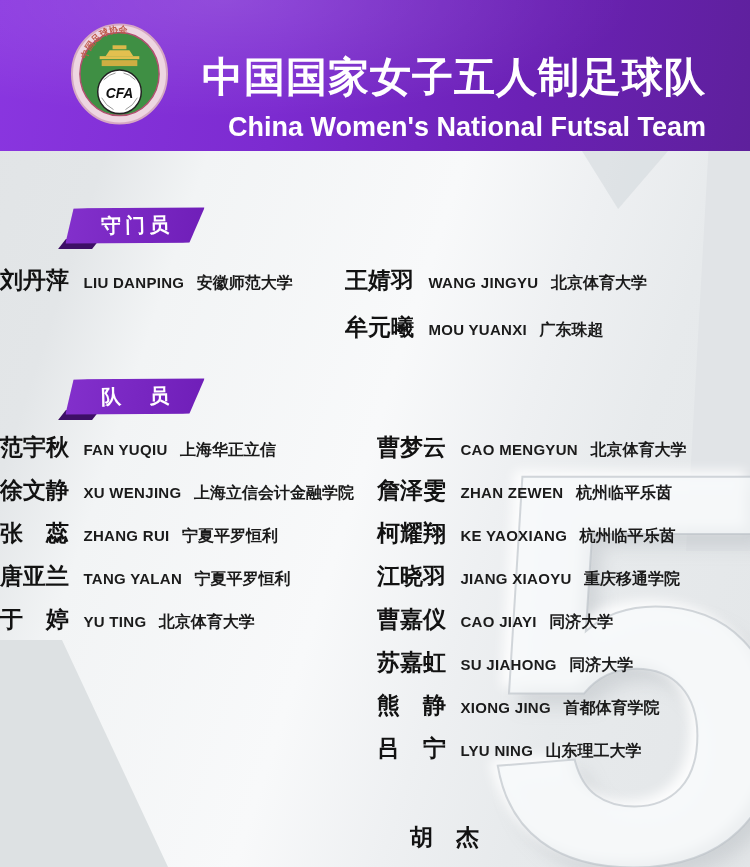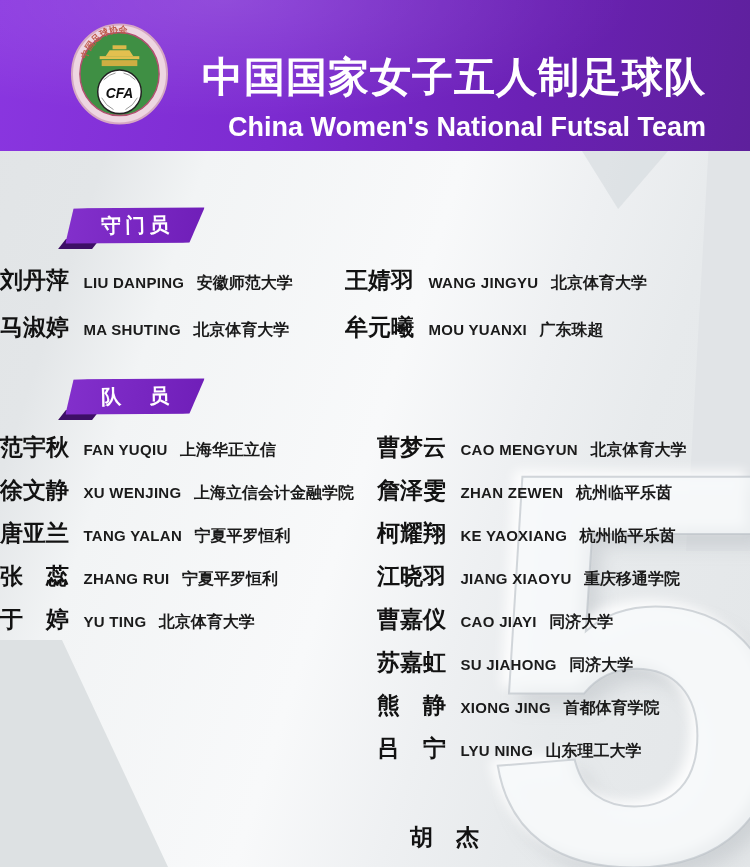--- a/index.html
+++ b/index.html
@@ -129,25 +129,20 @@
       </div>
     </div>
 
     <div class="cols gk-grid">
       <div>
         <div class="row">
           <span class="cn">刘丹萍</span>
           <span class="py">LIU DANPING</span>
           <span class="club">安徽师范大学</span>
         </div>
-        <div class="row">
-          <span class="cn">马淑婷</span>
-          <span class="py">MA SHUTING</span>
-          <span class="club">北京体育大学</span>
-        </div>
       </div>
       <div>
         <div class="row">
           <span class="cn">王婧羽</span>
           <span class="py">WANG JINGYU</span>
           <span class="club">北京体育大学</span>
         </div>
         <div class="row">
           <span class="cn">牟元曦</span>
           <span class="py">MOU YUANXI</span>
@@ -168,27 +163,27 @@
           <span class="cn">范宇秋</span>
           <span class="py">FAN YUQIU</span>
           <span class="club">上海华正立信</span>
         </div>
         <div class="row">
           <span class="cn">徐文静</span>
           <span class="py">XU WENJING</span>
           <span class="club">上海立信会计金融学院</span>
         </div>
         <div class="row">
+          <span class="cn">张　蕊</span>
+          <span class="py">ZHANG RUI</span>
+          <span class="club">宁夏平罗恒利</span>
+        </div>
+        <div class="row">
           <span class="cn">唐亚兰</span>
           <span class="py">TANG YALAN</span>
-          <span class="club">宁夏平罗恒利</span>
-        </div>
-        <div class="row">
-          <span class="cn">张　蕊</span>
-          <span class="py">ZHANG RUI</span>
           <span class="club">宁夏平罗恒利</span>
         </div>
         <div class="row">
           <span class="cn">于　婷</span>
           <span class="py">YU TING</span>
           <span class="club">北京体育大学</span>
         </div>
       </div>
       <div>
         <div class="row">

